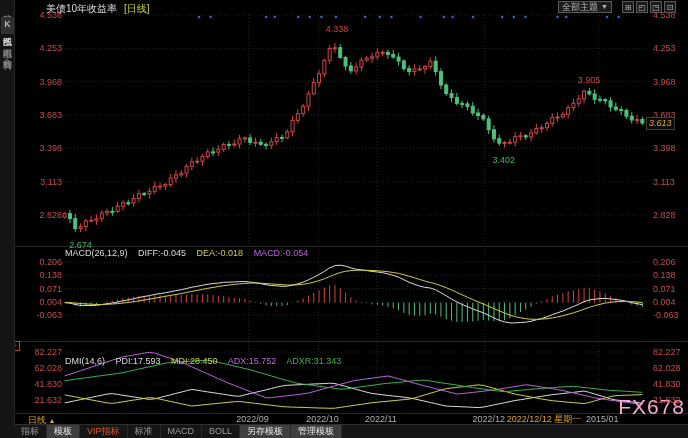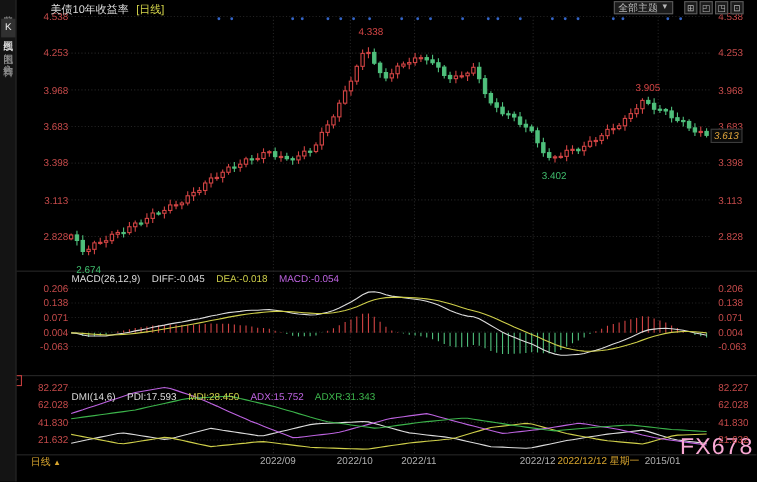--- a/index.html
+++ b/index.html
@@ -527,13 +527,23 @@
       <div class="lbl tick" style="top: 414px; left: 376.82px; transform: translateX(-50%);">2022/11</div>
       <div class="lbl tick" style="top: 414px; left: 484.675px; transform: translateX(-50%);">2022/12</div>
       <div class="lbl tick" style="top: 414px; left: 598.36px; transform: translateX(-50%);">2015/01</div>
       <div class="lbl orange" style="top: 414px; left: 540.06px; transform: translateX(-50%);">2022/12/12 星期一</div>
       <div class="lbl anno-high" style="top: 24.3918px; left: 333.095px; transform: translateX(-50%);">4.338</div>
       <div class="lbl anno-high" style="top: 75.0351px; left: 584.951px; transform: translateX(-50%);">3.905</div>
       <div class="lbl anno-low" style="top: 154.865px; left: 499.833px; transform: translateX(-50%);">3.402</div>
       <div class="lbl anno-low" style="top: 240.012px; left: 76.575px; transform: translateX(-50%);">2.674</div>
     </div>
 
+  <div class="toolbar" id="toolbar">
+      <div class="tab">指标</div>
+      <div class="tab active">模板</div>
+      <div class="tab vip">VIP指标</div>
+      <div class="tab">标准</div>
+      <div class="tab">MACD</div>
+      <div class="tab">BOLL</div>
+      <div class="tab active">另存模板</div>
+      <div class="tab active">管理模板</div>
+    </div>
 </div>
 
 </body></html>

